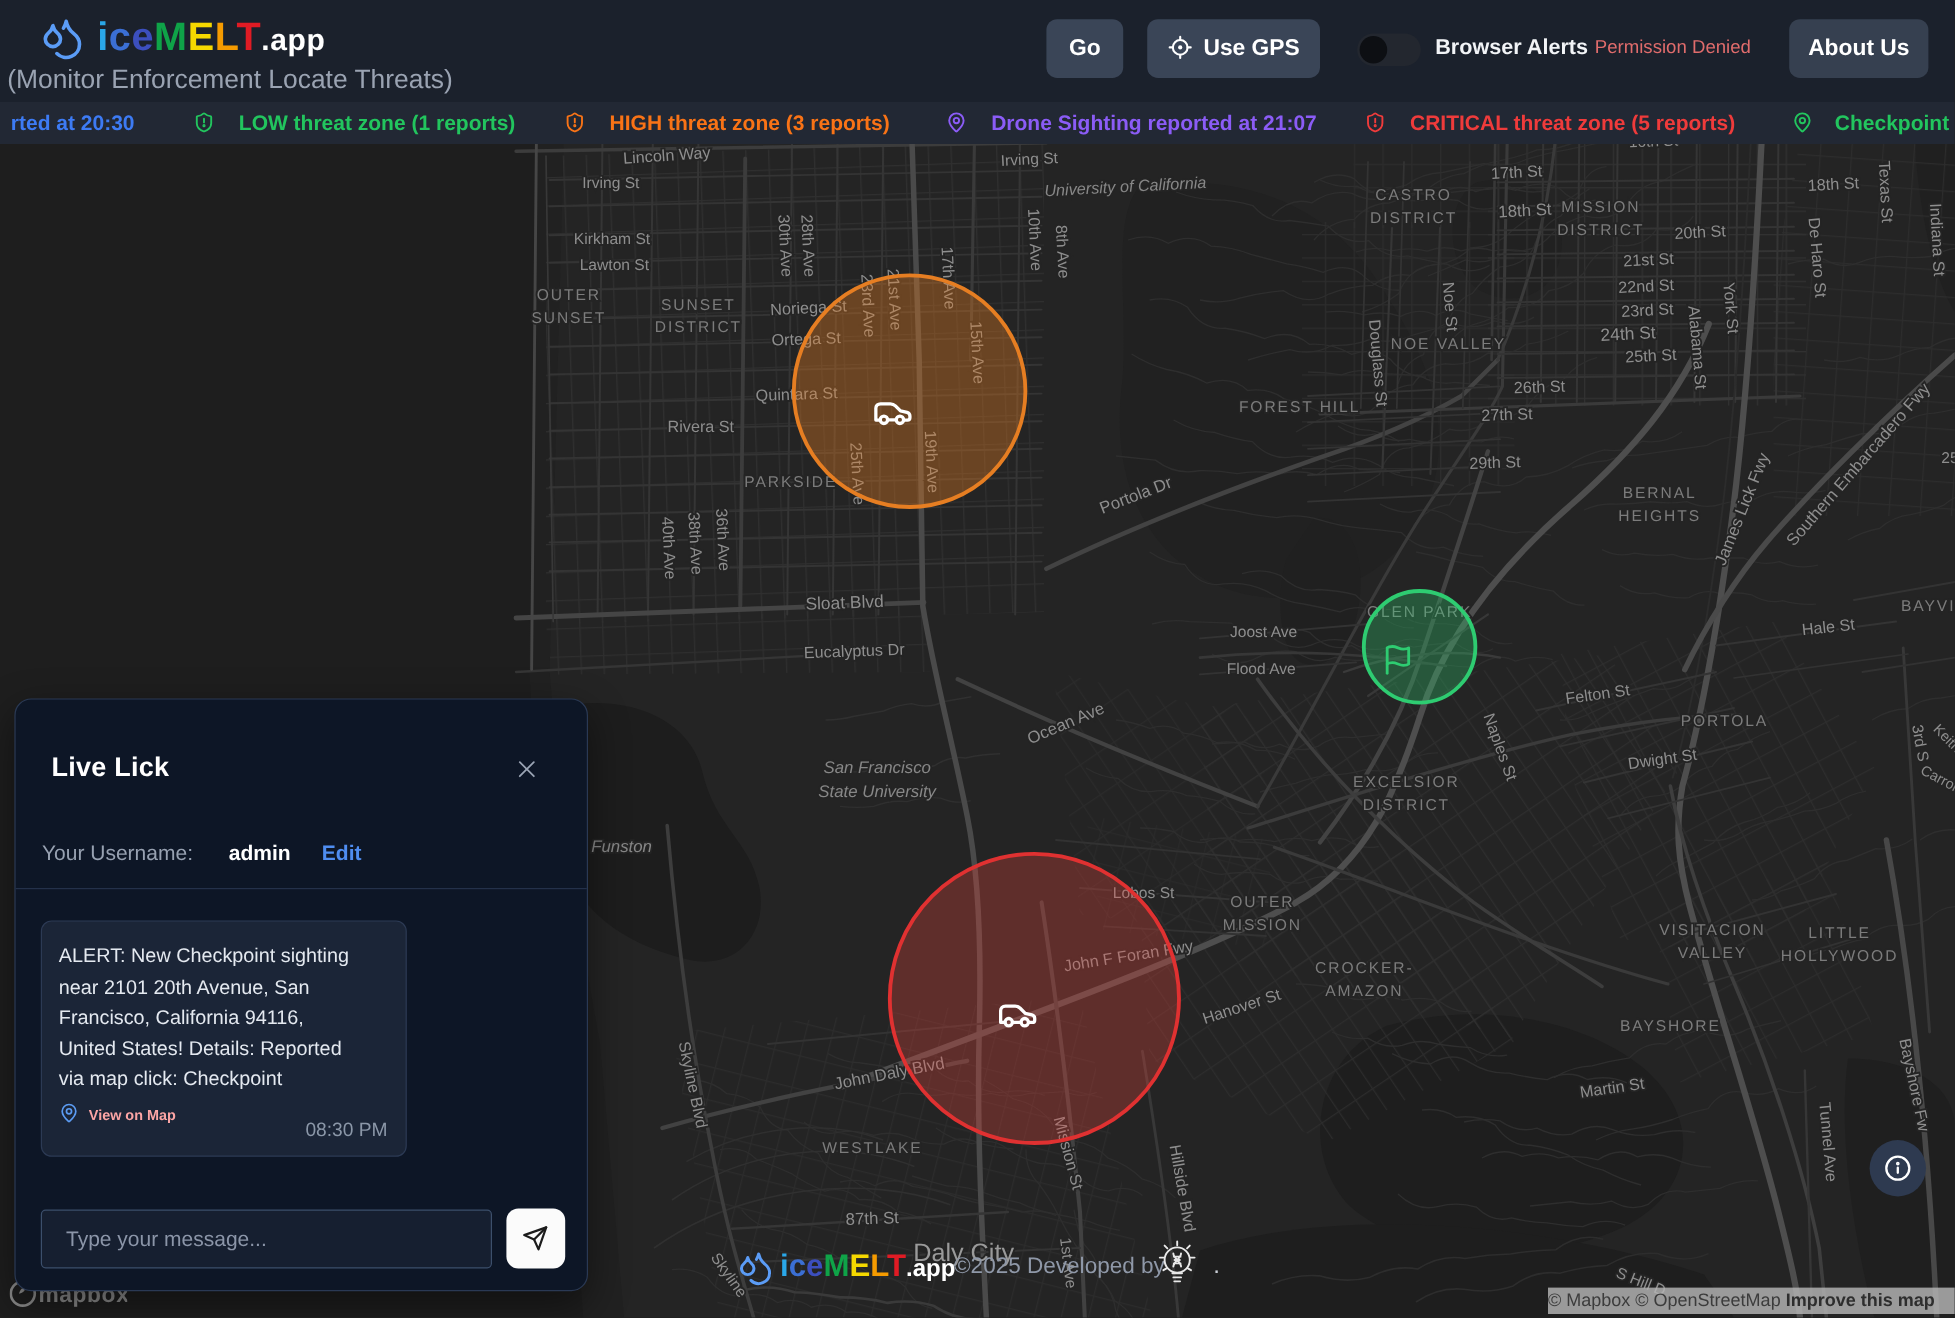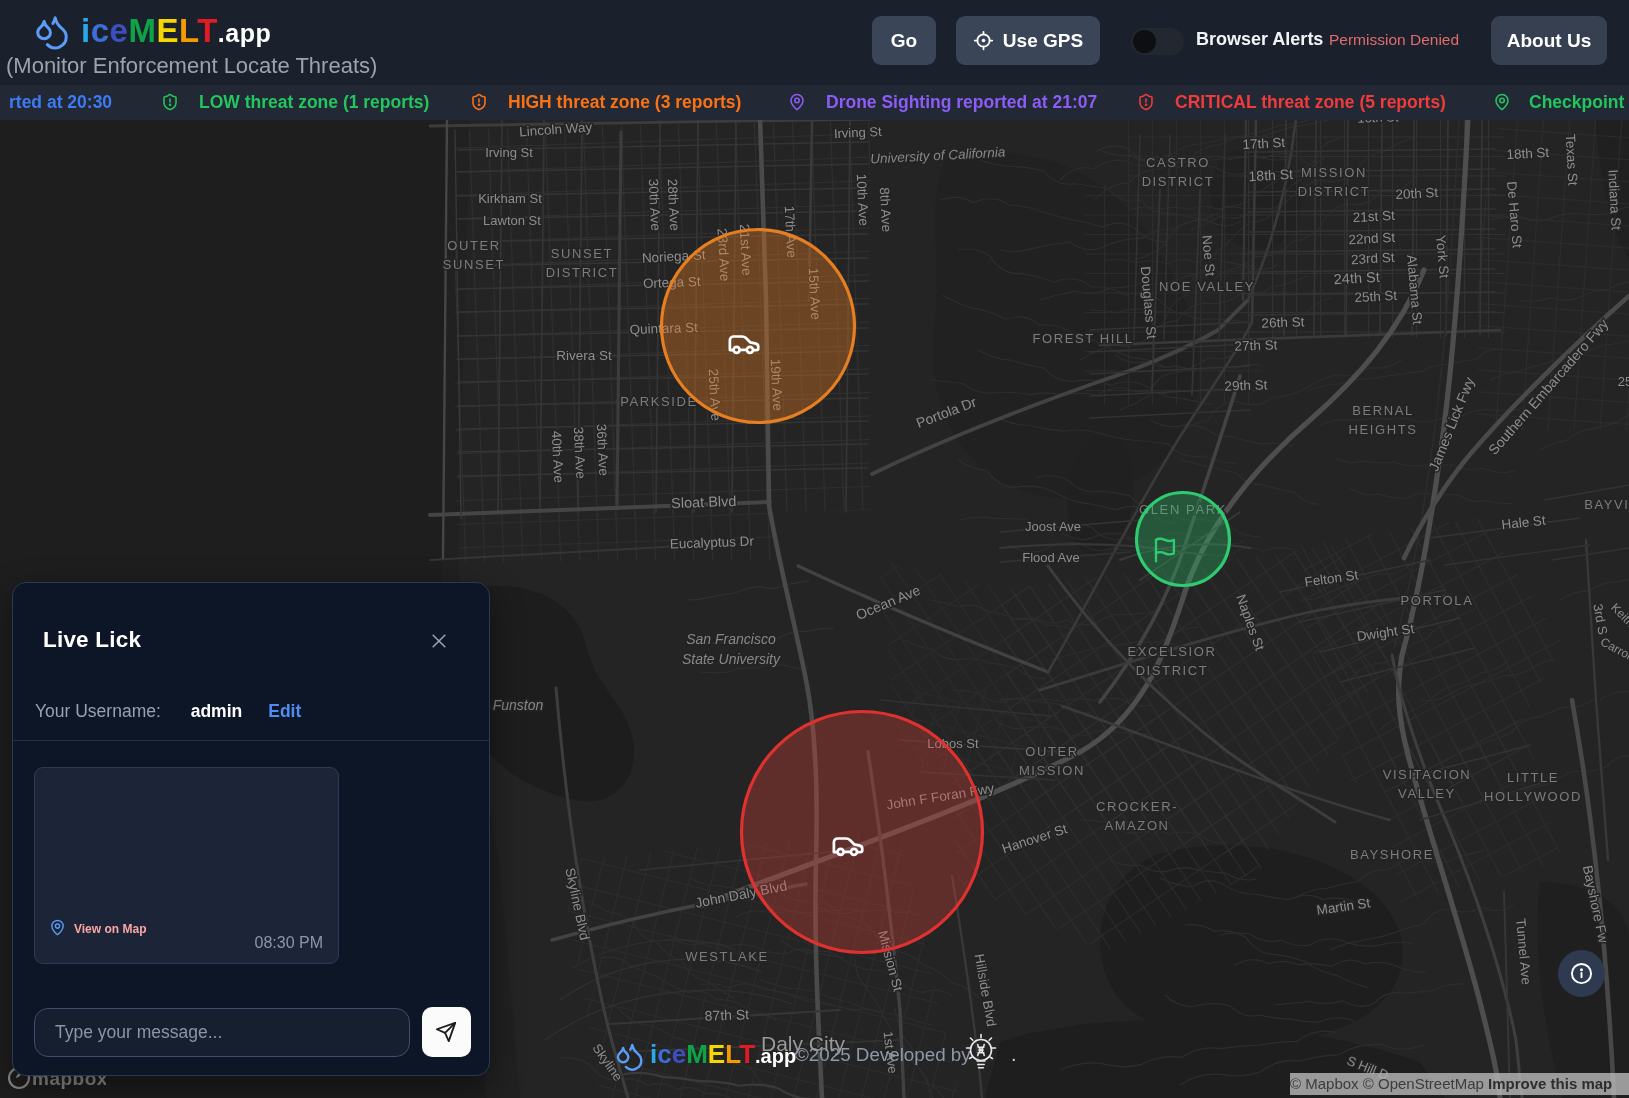--- a/index.html
+++ b/index.html
@@ -28,21 +28,21 @@
 #chat h2{position:absolute;left:30px;top:44px;font-size:22.5px;color:#fff;letter-spacing:.2px}
 #chatx{position:absolute;right:40px;top:48px;width:20px;height:20px}
 #uname{position:absolute;left:22px;top:118px;font-size:17.5px;color:#97a1b1}
 #uname b{color:#fff;margin-left:25px}
 #uname a{color:#4f8df0;font-weight:700;margin-left:26px;text-decoration:none}
 #chatdiv{position:absolute;left:0;top:157px;width:476px;height:1px;background:#24314a}
 #bubble{position:absolute;left:21px;top:184px;width:305px;height:197px;background:#1b2537;border:1px solid #2c3a54;border-radius:9px;padding:17px 15px 0 14px}
 #bubble .txt{font-size:16.5px;line-height:25.6px;color:#e4e9f0}
 #vom{position:absolute;left:14px;top:151px;font-size:12px;font-weight:700;color:#fca5a5}
 #tstamp{position:absolute;right:15px;top:166px;font-size:16px;color:#8b97a8}
-#cinput{position:absolute;left:21px;top:425px;width:376px;height:49px;background:#161f30;border:1.5px solid #3c4f6b;border-radius:14px;color:#8b95a8;font-size:17.5px;line-height:46px;padding-left:20px}
+#cinput{position:absolute;left:21px;top:425px;width:376px;height:49px;background:#161f30;border:1.5px solid #3c4f6b;border-radius:4px;color:#8b95a8;font-size:17.5px;line-height:46px;padding-left:20px}
 #csend{position:absolute;left:409px;top:424px;width:49px;height:50px;background:#fbfbfb;border-radius:10px}
 
 #infobtn{position:absolute;left:1558px;top:950px;width:47px;height:47px;border-radius:50%;background:#2e3a50;z-index:15}
 #attr{position:absolute;left:1290px;top:1073px;width:339px;height:22px;background:rgba(182,182,182,.82);z-index:25;font-size:15px;color:#3c3c3c;line-height:22px;padding-right:6px}
 #attr b{color:#2e2e2e}
 #wmark{position:absolute;left:612px;top:1033px;z-index:12;white-space:nowrap}
 #mblogo{position:absolute;left:8px;top:1066px;z-index:10}
 </style>
 </head>
 <body>
@@ -459,20 +459,21 @@
   </div>
 <div id="chat">
   <h2>Live Lick</h2>
   <svg id="chatx" viewBox="0 0 24 24" fill="none" stroke="#9aa4b4" stroke-width="1.8" stroke-linecap="round">
       <line x1="5" y1="5" x2="19" y2="19"></line>
       <line x1="19" y1="5" x2="5" y2="19"></line>
     </svg>
   <div id="uname">Your Username: <b>admin</b><a href="#">Edit</a></div>
   <div id="chatdiv"></div>
   <div id="bubble">
+    <div class="txt">ALERT: New Checkpoint sighting<br>near 2101 20th Avenue, San<br>Francisco, California 94116,<br>United States! Details: Reported<br>via map click: Checkpoint</div>
     <div id="vom"><svg width="17" height="17" viewBox="0 0 24 24" fill="none" stroke="#5b9bf2" stroke-width="2" stroke-linecap="round" stroke-linejoin="round" style="vertical-align:-3px;margin-right:8px">
           <path d="M20 10c0 4.99-5.54 10.19-7.4 11.8a1 1 0 0 1-1.2 0C9.54 20.19 4 14.99 4 10a8 8 0 0 1 16 0"></path>
           <circle cx="12" cy="10" r="3"></circle>
         </svg>View on Map</div>
     <div id="tstamp">08:30 PM</div>
   </div>
   <div id="cinput">Type your message...</div>
   <div id="csend"><svg width="22" height="22" viewBox="0 0 24 24" fill="none" stroke="#1c1c1c" stroke-width="2" stroke-linecap="round" stroke-linejoin="round" style="margin:14px 0 0 13px">
         <path d="m22 2-7 20-4-9-9-4Z"></path>
         <path d="M22 2 11 13"></path>

